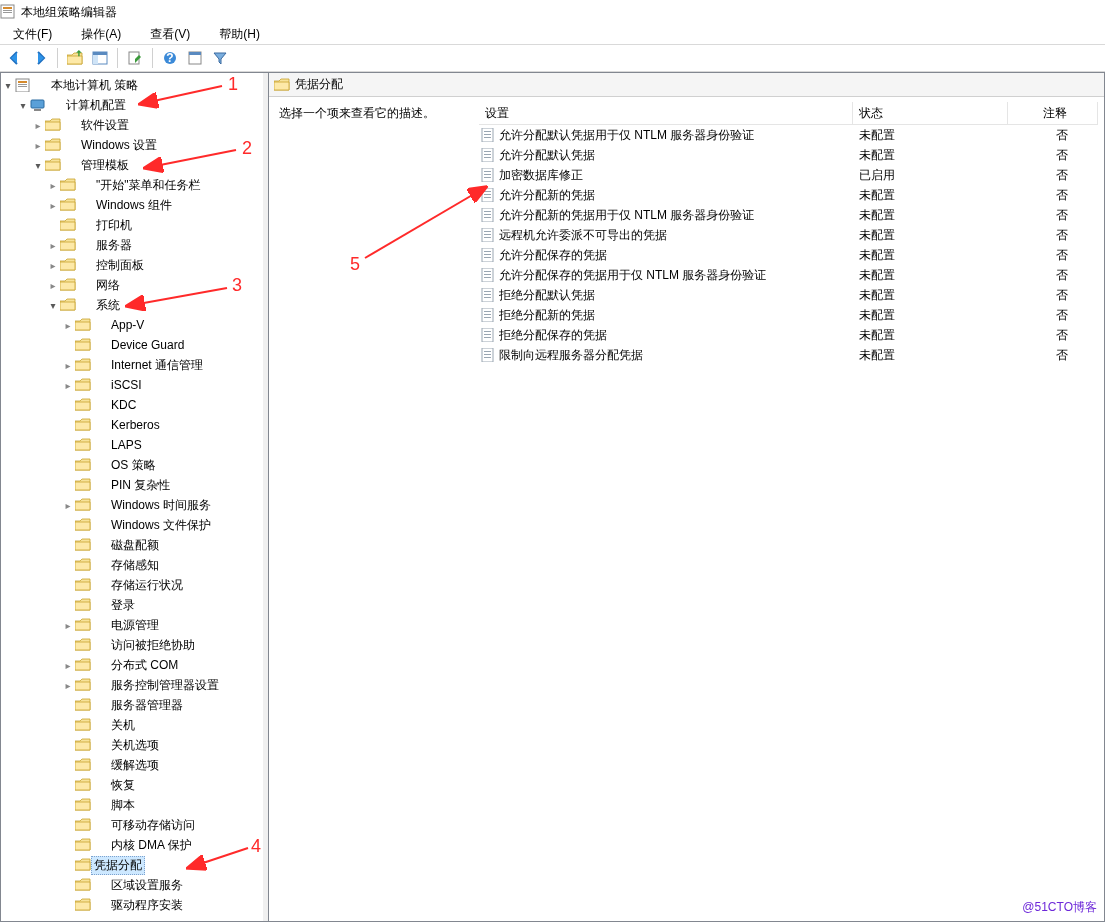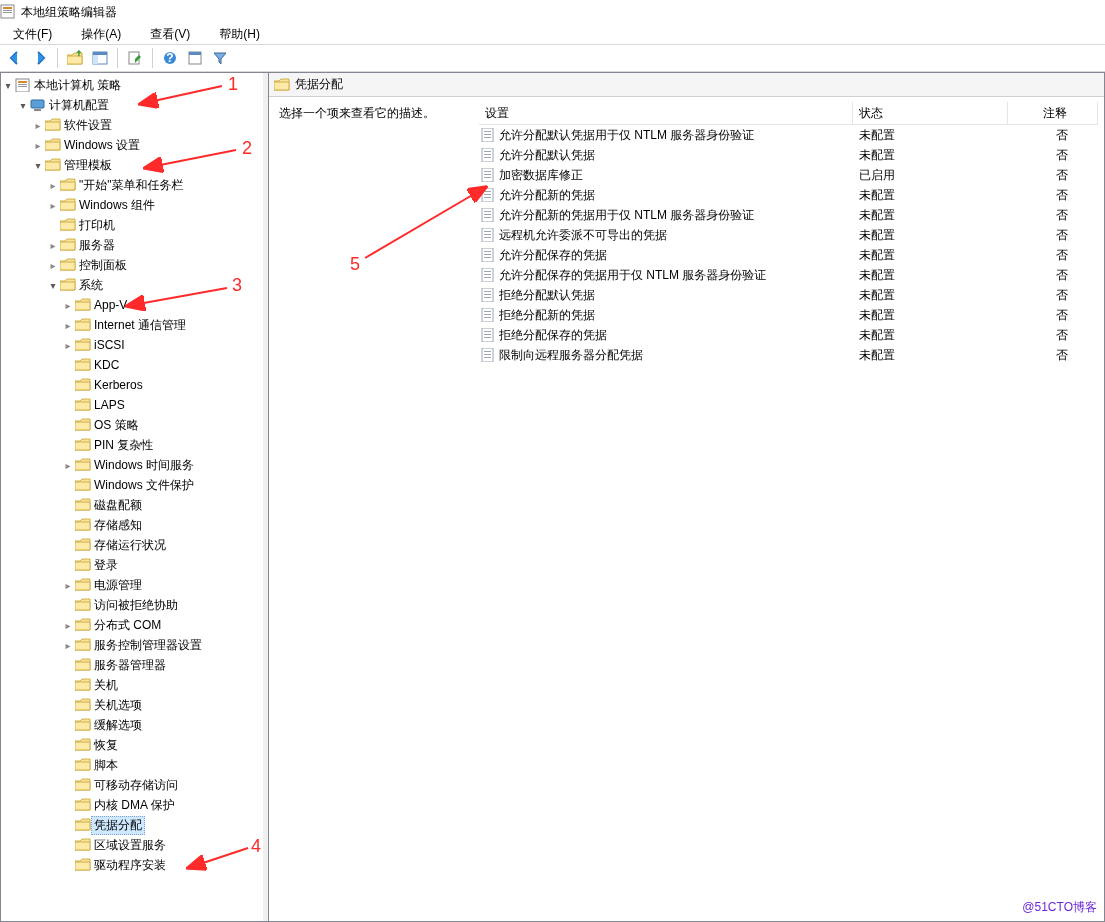--- a/index.html
+++ b/index.html
@@ -27,21 +27,21 @@
 .hc-setting { flex: 1; }
 .hc-status { width: 155px; text-align: left; }
 .hc-comment { width: 90px; text-align: right; padding-right: 30px !important; }
 .list-rows { }
 .list-row { display: flex; height: 20px; align-items: center; }
 .list-row .rc-setting { flex: 1; display: flex; align-items: center; gap: 4px; padding-left: 2px; }
 .list-row .rc-status { width: 155px; padding-left: 6px; }
 .list-row .rc-comment { width: 90px; text-align: right; padding-right: 30px; }
 .trow { display: flex; align-items: center; height: 20px; cursor: default; }
 .trow.selected .tlabel { background: #cde8ff; border: 1px dotted #7da2ce; padding: 0 2px; }
-.tlabel { padding: 1px 3px; }
+.tlabel { padding: 1px 20px; }
 .twister { width: 14px; text-align: center; color: #888; font-size: 10px; user-select: none; }
 .twister.expanded::before { content: "▾"; color: #595959; }
 .twister.collapsed::before { content: "▸"; color: #888; }
 .twister.none { visibility: hidden; }
 .depth-0 { padding-left: 0px; }
 .depth-1 { padding-left: 15px; }
 .depth-2 { padding-left: 30px; }
 .depth-3 { padding-left: 45px; }
 .depth-4 { padding-left: 60px; }
 
@@ -216,32 +216,46 @@
           <span class="tlabel">服务器</span>
         </div>
         <div class="trow depth-3">
           <span class="twister collapsed"></span>
           <svg width="16" height="14" viewBox="0 0 16 14">
             <use href="#folder-icon"></use>
           </svg>
           <span class="tlabel">控制面板</span>
         </div>
         <div class="trow depth-3">
+          <span class="twister collapsed"></span>
+          <svg width="16" height="14" viewBox="0 0 16 14">
+            <use href="#folder-icon"></use>
+          </svg>
+          <span class="tlabel">网络</span>
+        </div>
+        <div class="trow depth-3">
           <span class="twister expanded"></span>
           <svg width="16" height="14" viewBox="0 0 16 14">
             <use href="#folder-icon"></use>
           </svg>
           <span class="tlabel">系统</span>
         </div>
         <div class="trow depth-4">
           <span class="twister collapsed"></span>
           <svg width="16" height="14" viewBox="0 0 16 14">
             <use href="#folder-icon"></use>
           </svg>
           <span class="tlabel">App-V</span>
+        </div>
+        <div class="trow depth-4">
+          <span class="twister none"></span>
+          <svg width="16" height="14" viewBox="0 0 16 14">
+            <use href="#folder-icon"></use>
+          </svg>
+          <span class="tlabel">Device Guard</span>
         </div>
         <div class="trow depth-4">
           <span class="twister collapsed"></span>
           <svg width="16" height="14" viewBox="0 0 16 14">
             <use href="#folder-icon"></use>
           </svg>
           <span class="tlabel">Internet 通信管理</span>
         </div>
         <div class="trow depth-4">
           <span class="twister collapsed"></span>

